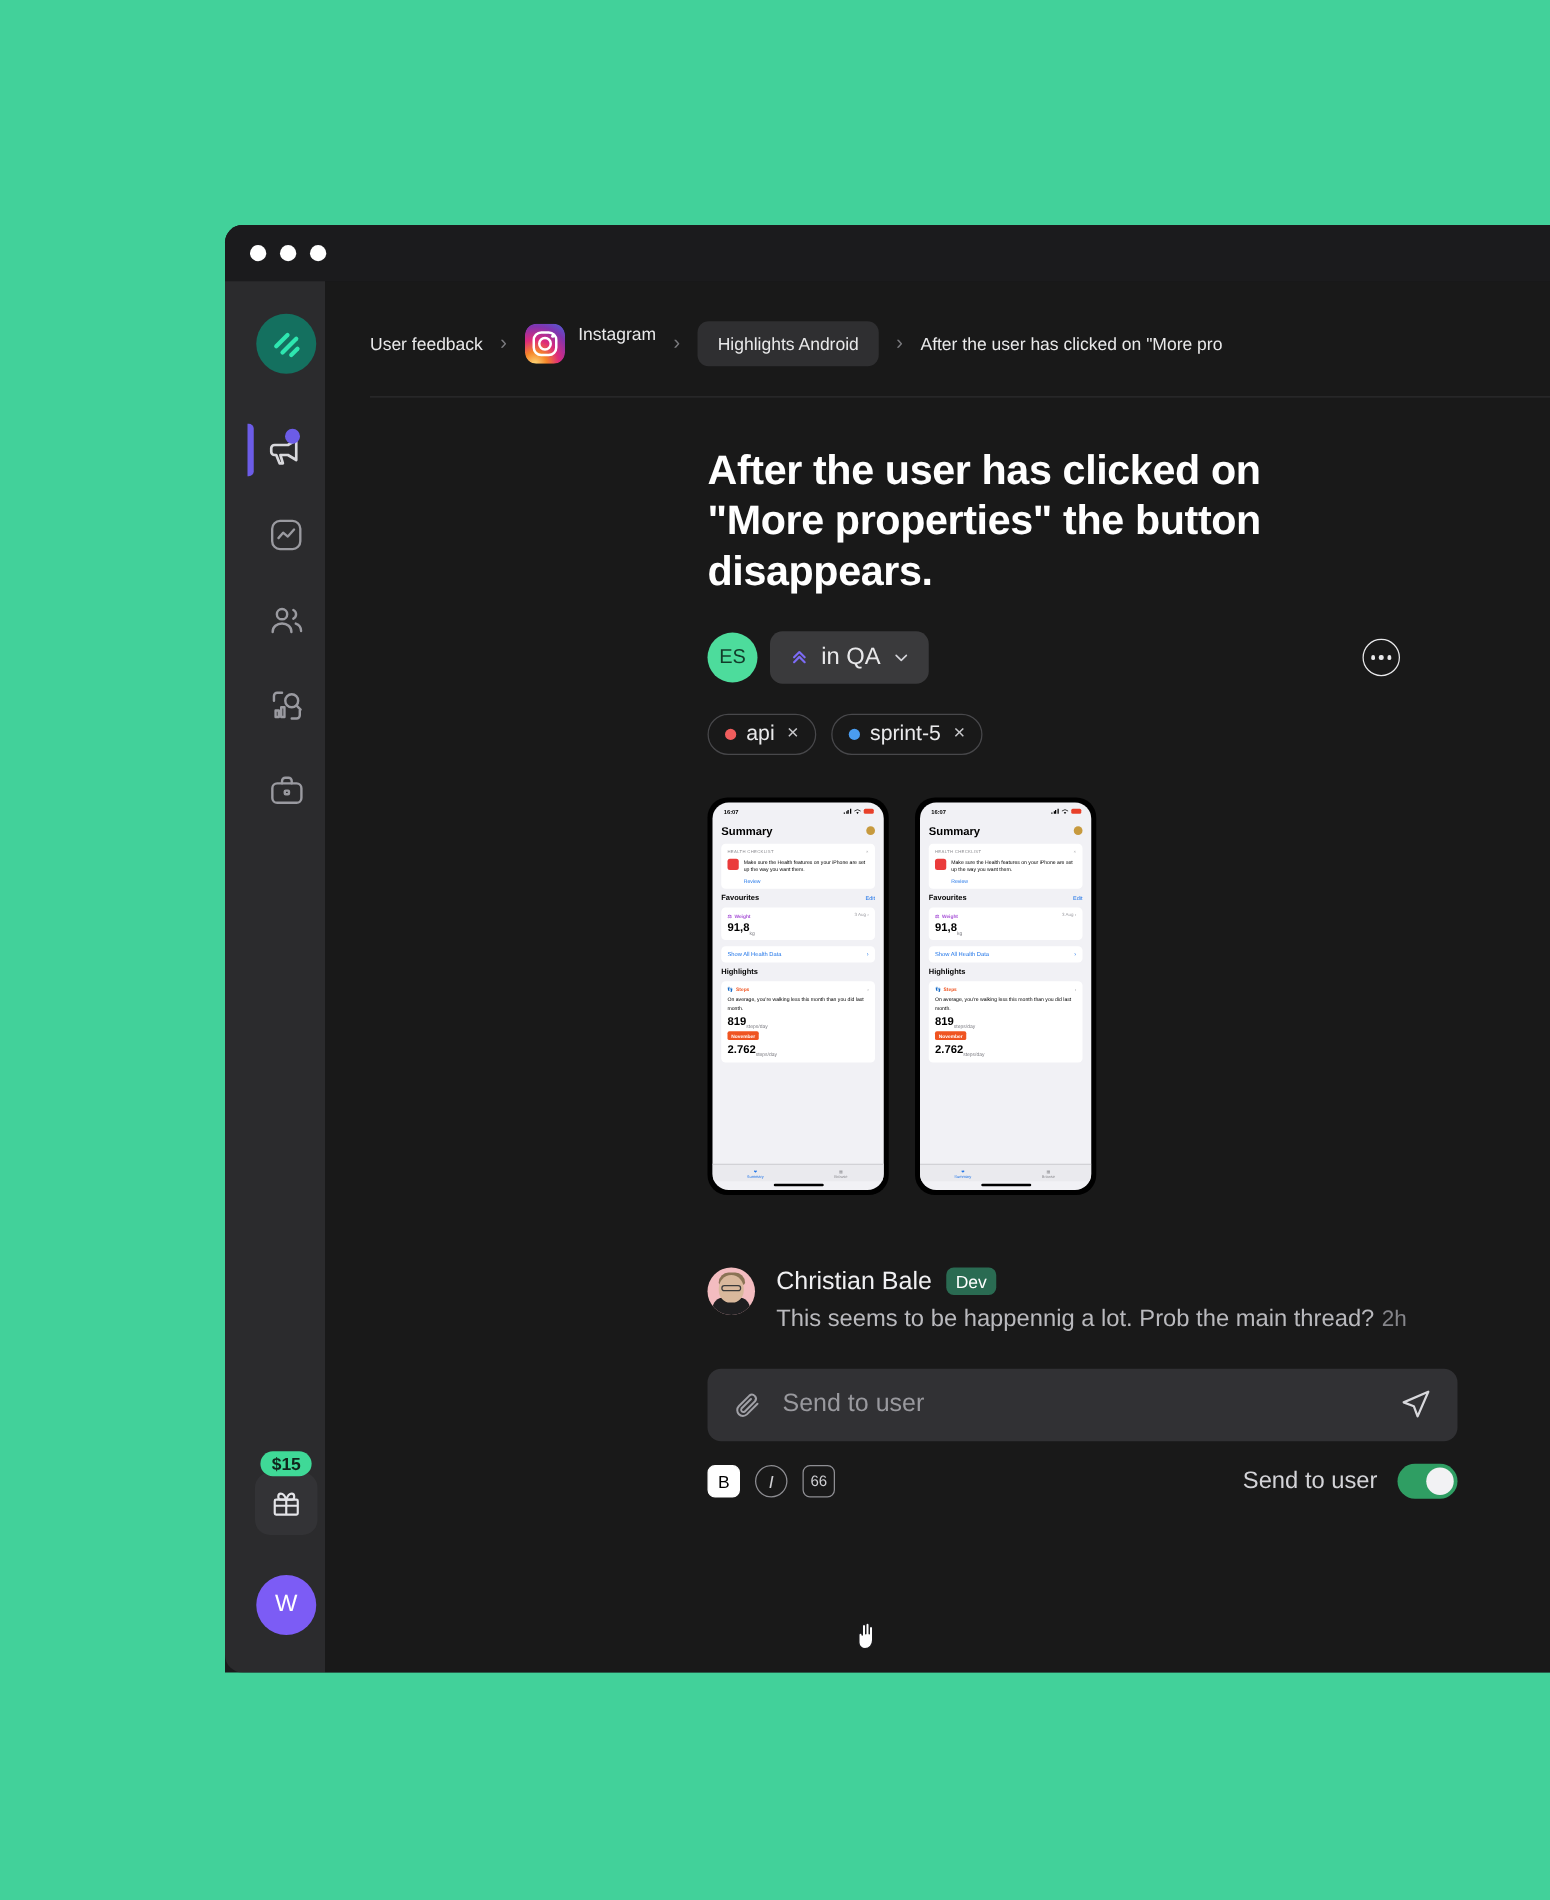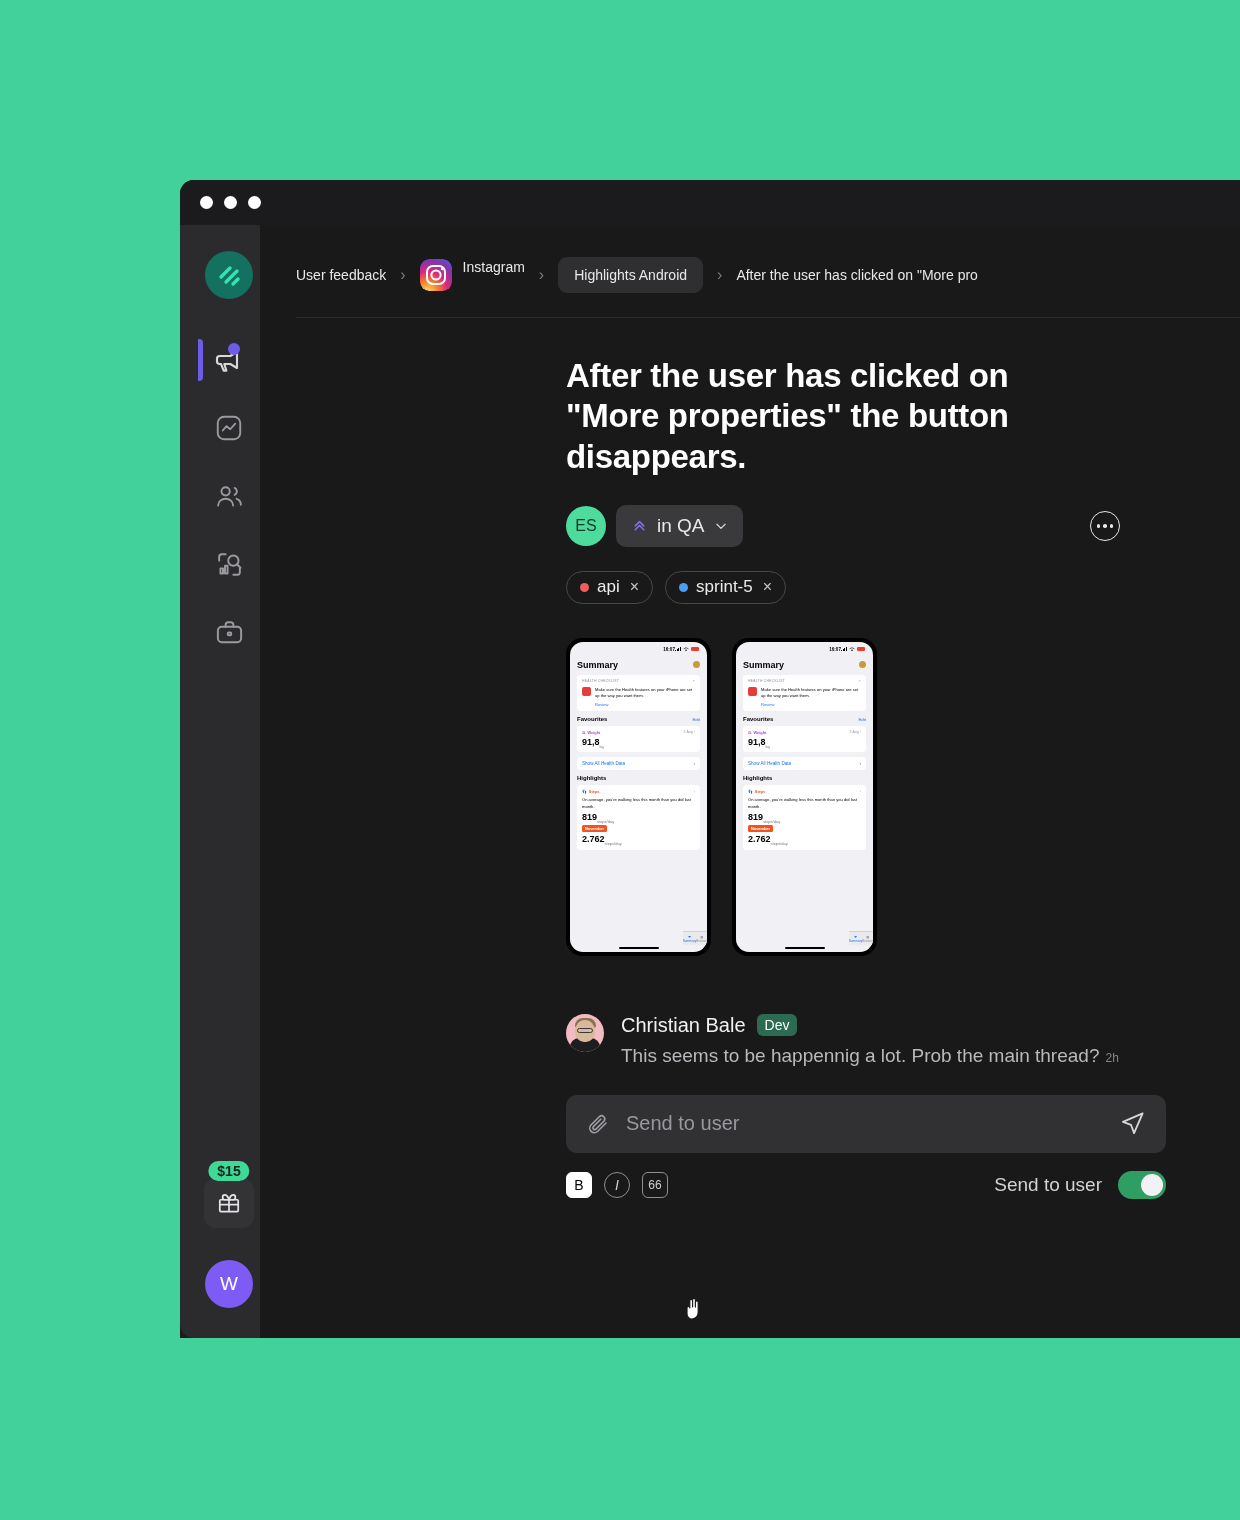--- a/index.html
+++ b/index.html
@@ -138,21 +138,21 @@
   .shots{ display:flex; gap:21px; margin-top:34px; }
   .phone{
     width:145px; height:318px;
     background:#000; border-radius:16px; padding:4px;
     flex:0 0 145px;
   }
   .screen{
     width:100%; height:100%; background:#f1f1f5;
     border-radius:13px; overflow:hidden;
     font-size:4.3px; color:#000; position:relative;
-    display:flex; flex-direction:column;align-items:flex-end;
+    display:flex; flex-direction:column;
   }
   .st-bar{
     display:flex; justify-content:space-between; align-items:center;
     padding:5px 8px 2px 9px; font-size:4.6px; font-weight:bold;
   }
   .st-right{ display:flex; align-items:center; gap:2px; }
   .sig{ display:flex; align-items:flex-end; gap:0.7px; height:4px; }
   .sig i{ width:1px; background:#000; display:block; }
   .sig i:nth-child(1){height:1.6px} .sig i:nth-child(2){height:2.4px}
   .sig i:nth-child(3){height:3.2px} .sig i:nth-child(4){height:4px}
@@ -195,21 +195,21 @@
   .c-avatar .head{ position:absolute; width:20px; height:22px; background:#d9b89c; border-radius:50% 50% 45% 45%; left:9px; top:6px;}
   .c-avatar .hair{ position:absolute; width:21px; height:10px; background:#8a7355; border-radius:11px 11px 3px 3px; left:8.5px; top:4px;}
   .c-avatar .body{ position:absolute; width:30px; height:14px; background:#1e1e20; border-radius:9px 9px 0 0; left:4px; bottom:0;}
   .c-avatar .gl{ position:absolute; width:16px; height:5px; border:1px solid #3a3a3a; border-radius:3px; left:11px; top:14px;}
   .c-name{ color:#f0f0f2; font-size:20px; display:flex; align-items:center; gap:11px; }
   .dev-badge{
     background:#2a6b52; color:#ffffff; font-size:14px;
     border-radius:6px; padding:3px 8px;
   }
   .c-text{ color:#b9b9bd; font-size:19px; margin-top:8px; }
-  .c-text .ago{ color:#85858a; font-size:12px; margin-left:6px; }
+  .c-text .ago{ color:#85858a; font-size:18px; margin-left:6px; }
 
   
   .composer{
     margin-top:28px; width:600px; height:58px;
     background:#313134; border-radius:11px;
     display:flex; align-items:center; padding:0 20px; gap:16px;
   }
   .composer input{
     flex:1; background:transparent; border:none; outline:none;
     color:#e6e6e8; font-size:20px; font-family:inherit;

